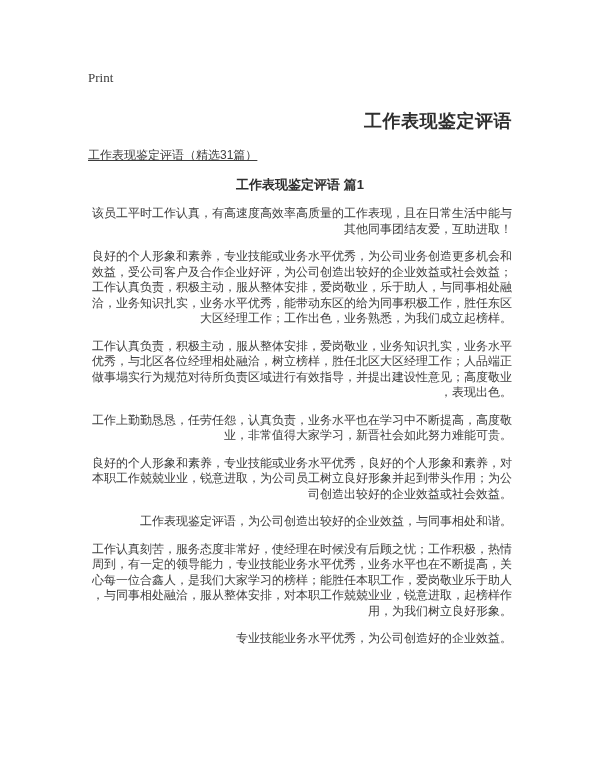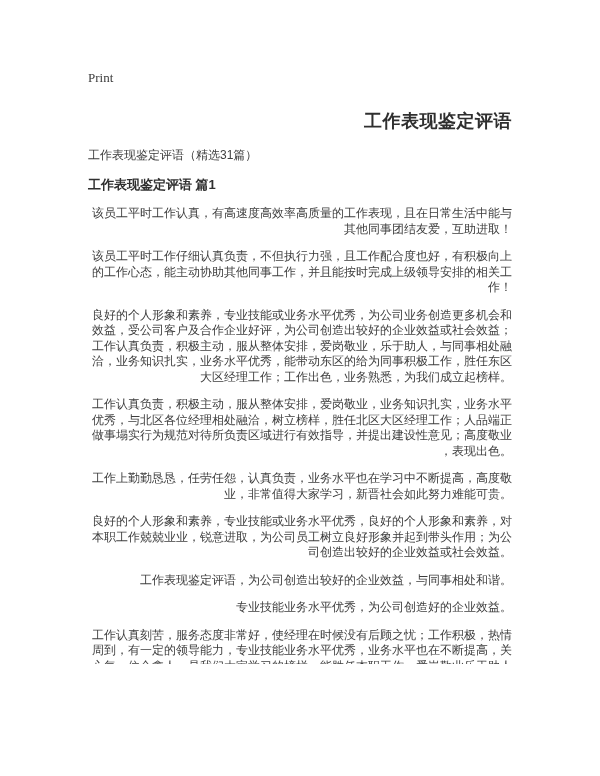--- a/index.html
+++ b/index.html
@@ -34,27 +34,29 @@
     text-align: right;
     margin: 0 0 15px 0;
     line-height: 22px;
     letter-spacing: 0.5px;
   }
   .subtitle {
     font-size: 12px;
     color: var(--text-color, #3d3d3d);
     margin: 16px 0 14px 0;
     line-height: 15px;
+    text-decoration: underline;
   }
   .section-heading {
     font-size: 13px;
     font-weight: bold;
     color: var(--heading-color, #2f2f2f);
     margin: 0 0 13px 0;
     line-height: 16px;
+    text-align: center;
   }
   .body-paragraph {
     font-size: 12px;
     line-height: 15.5px;
     color: var(--text-color, #3d3d3d);
     margin: 0 0 12px 0;
     text-align: right;
     word-break: break-all;
     line-break: anywhere;
   }
@@ -68,22 +70,21 @@
   </div>
 
   <h1 class="doc-title">工作表现鉴定评语</h1>
 
   <div class="subtitle">工作表现鉴定评语（精选31篇）</div>
 
   <h2 class="section-heading">工作表现鉴定评语 篇1</h2>
 
   <div id="paragraph-list">
       <p class="body-paragraph">该员工平时工作认真，有高速度高效率高质量的工作表现，且在日常生活中能与其他同事团结友爱，互助进取！</p>
-      <p class="body-paragraph">该员工平时工作仔细认真负责，不但执行力强，且工作配合度也好，有积极向上的工作心态，能主动协助其他同事工作，并且能按时完成上级领导安排的相关工作！</p>
       <p class="body-paragraph">良好的个人形象和素养，专业技能或业务水平优秀，为公司业务创造更多机会和效益，受公司客户及合作企业好评，为公司创造出较好的企业效益或社会效益；工作认真负责，积极主动，服从整体安排，爱岗敬业，乐于助人，与同事相处融洽，业务知识扎实，业务水平优秀，能带动东区的给为同事积极工作，胜任东区大区经理工作；工作出色，业务熟悉，为我们成立起榜样。</p>
       <p class="body-paragraph">工作认真负责，积极主动，服从整体安排，爱岗敬业，业务知识扎实，业务水平优秀，与北区各位经理相处融洽，树立榜样，胜任北区大区经理工作；人品端正做事塌实行为规范对待所负责区域进行有效指导，并提出建设性意见；高度敬业，表现出色。</p>
       <p class="body-paragraph">工作上勤勤恳恳，任劳任怨，认真负责，业务水平也在学习中不断提高，高度敬业，非常值得大家学习，新晋社会如此努力难能可贵。</p>
       <p class="body-paragraph">良好的个人形象和素养，专业技能或业务水平优秀，良好的个人形象和素养，对本职工作兢兢业业，锐意进取，为公司员工树立良好形象并起到带头作用；为公司创造出较好的企业效益或社会效益。</p>
       <p class="body-paragraph">工作表现鉴定评语，为公司创造出较好的企业效益，与同事相处和谐。</p>
+      <p class="body-paragraph">工作认真刻苦，服务态度非常好，使经理在时候没有后顾之忧；工作积极，热情周到，有一定的领导能力，专业技能业务水平优秀，业务水平也在不断提高，关心每一位合鑫人，是我们大家学习的榜样；能胜任本职工作，爱岗敬业乐于助人，与同事相处融洽，服从整体安排，对本职工作兢兢业业，锐意进取，起榜样作用，为我们树立良好形象。</p>
       <p class="body-paragraph">专业技能业务水平优秀，为公司创造好的企业效益。</p>
-      <p class="body-paragraph">工作认真刻苦，服务态度非常好，使经理在时候没有后顾之忧；工作积极，热情周到，有一定的领导能力，专业技能业务水平优秀，业务水平也在不断提高，关心每一位合鑫人，是我们大家学习的榜样；能胜任本职工作，爱岗敬业乐于助人，与同事相处融洽，服从整体安排，对本职工作兢兢业业，锐意进取，起榜样作用，为我们树立良好形象。</p>
     </div>
 </div>
 
 </body></html>

